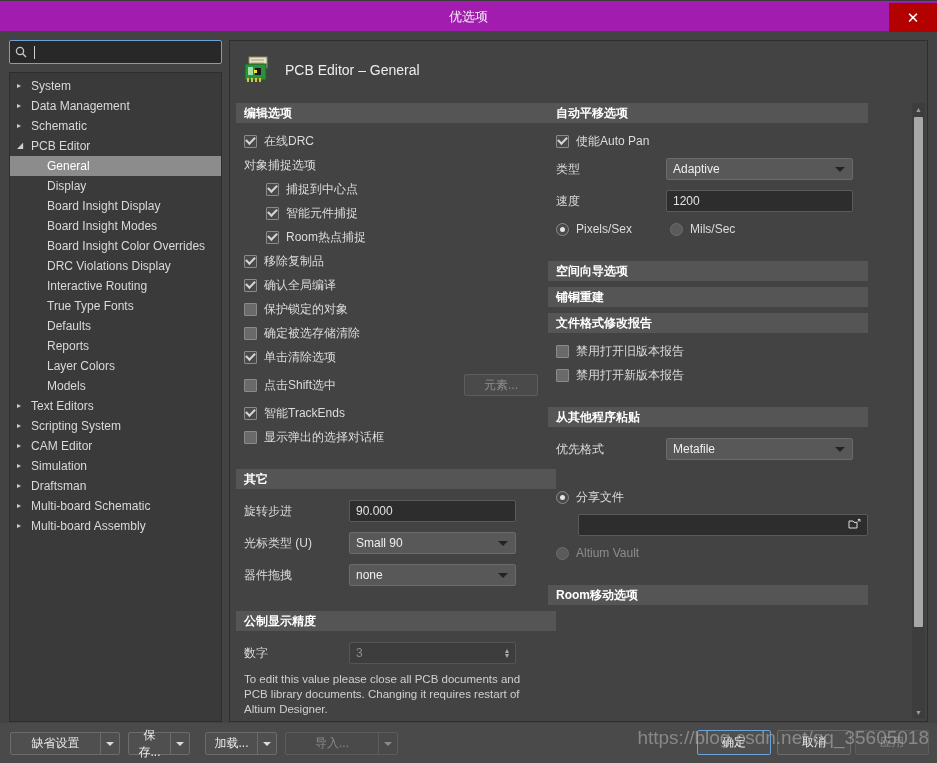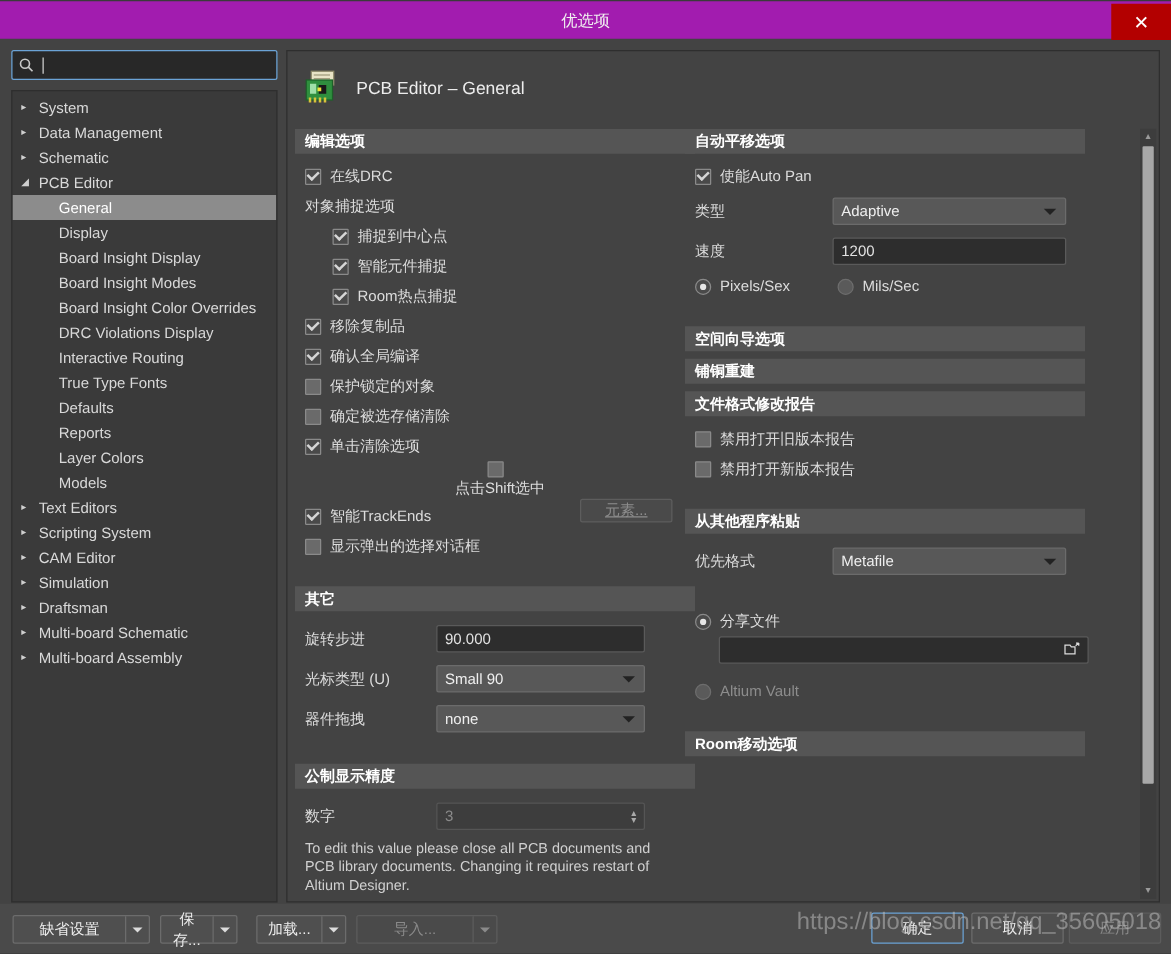--- a/index.html
+++ b/index.html
@@ -109,21 +109,21 @@
     font-weight: bold; color: #ffffff; font-size: 12px;
     padding-left: 8px;
     margin-bottom: 6px;
   }
   .sec-body { padding-left: 8px; padding-bottom: 20px; }
 
   .row {
     display: flex; align-items: center;
     height: 24px;
   }
-  .row.tall { height: 32px; flex-direction: column; }
+  .row.tall { height: 32px; }
 
   
   .cb {
     width: 13px; height: 13px;
     border: 1px solid #8a8a8a;
     background: #4a4a4a;
     display: inline-flex; align-items: center; justify-content: center;
     margin-right: 7px;
     flex: none;
     cursor: pointer;
@@ -191,21 +191,21 @@
     color: #8b8b8b; font-size: 12px; padding: 0 6px;
   }
   .spin .arrows { display:flex; flex-direction:column; line-height:5px; font-size:8px; color:#a9a9a9;}
 
   .btn-elem {
     width: 74px; height: 22px;
     background: #4a4a4a; border: 1px solid #5d5d5d;
     border-radius: 2px;
     color: #8d8d8d; font-size: 12px;
     display: flex; align-items: center; justify-content: center;
-    margin-left: auto; margin-right: 18px; text-decoration: underline;
+    margin-left: auto; margin-right: 18px;
   }
 
   .note {
     color: #d0d0d0; font-size: 11.5px; line-height: 15px;
     padding-right: 20px; padding-top: 3px;
   }
 
   .pathbox {
     margin-left: 22px; width: 296px; height: 22px;
     background: #2d2d2d; border: 1px solid #5a5a5a; border-radius: 2px;

